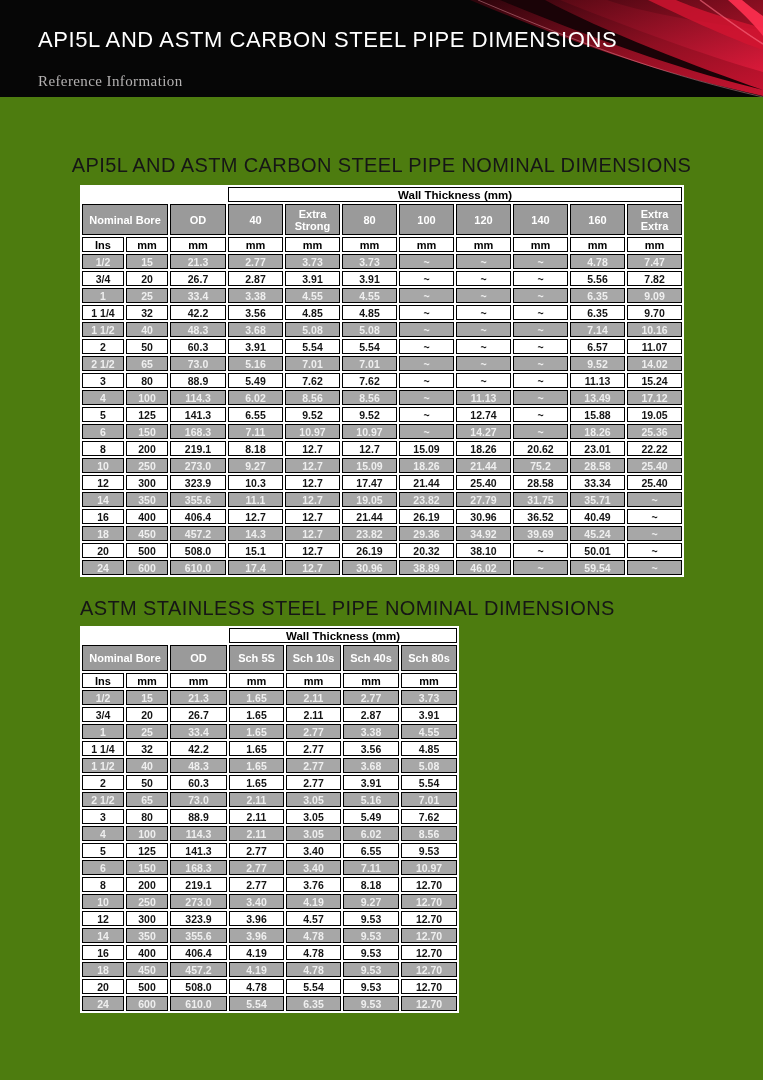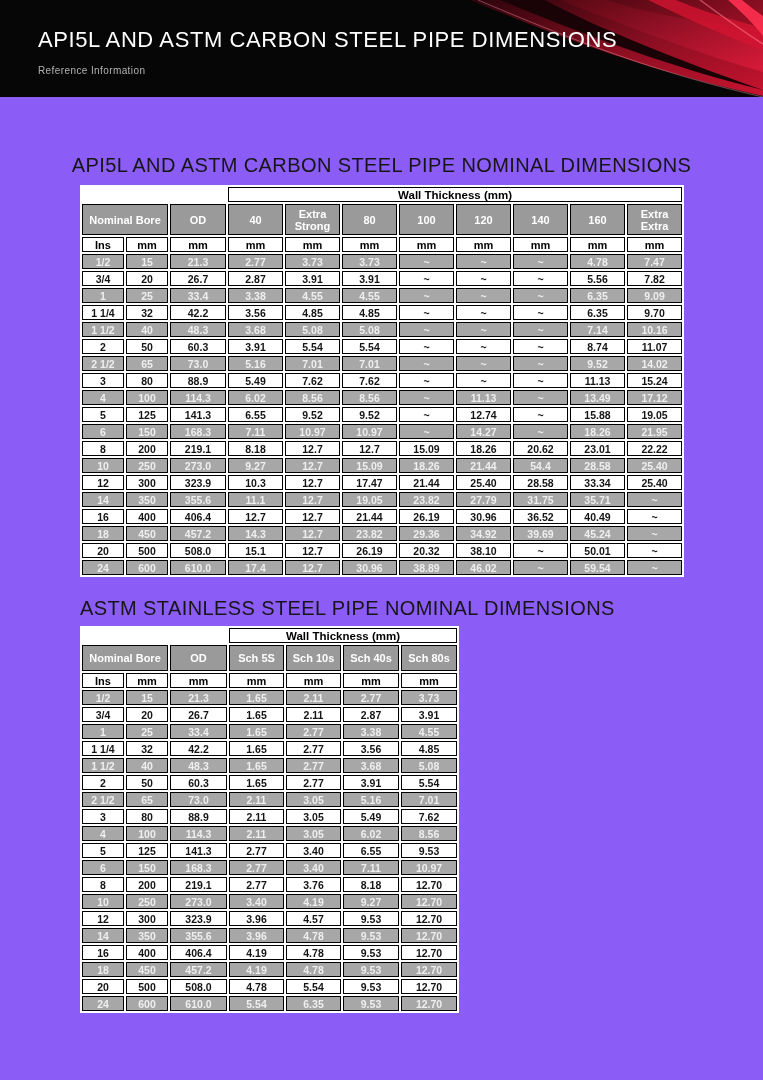--- a/index.html
+++ b/index.html
@@ -3,21 +3,21 @@
 <meta charset="utf-8">
 <style>
   * { margin: 0; padding: 0; box-sizing: border-box; }
   html, body { background: #ffffff; }
   body { font-family: "Liberation Sans", sans-serif; }
 
   #page {
     position: relative;
     width: 763px;
     height: 1080px;
-    background: #8b5cf6;
+    background: #4d7c0f;
     overflow: hidden;
   }
 
   
   .banner {
     position: absolute;
     top: 0; left: 0;
     width: 763px; height: 97px;
     background: #060606;
     overflow: hidden;
@@ -30,24 +30,25 @@
   }
   .banner-title {
     color: #ffffff;
     font-size: 22px;
     font-weight: normal;
     letter-spacing: 0.6px;
     white-space: nowrap;
   }
   .banner-subtitle {
     color: #b4b2b2;
-    font-size: 10px;
+    font-size: 15px;
     font-weight: normal;
     letter-spacing: 0.4px;
-    margin-top: 12px;
+    margin-top: 20px;
+    font-family: Liberation Serif, serif;
   }
 
   
   .tbl-title {
     position: absolute;
     color: #161616;
     font-size: 20px;
     font-weight: normal;
     letter-spacing: 0.4px;
     white-space: nowrap;
@@ -257,21 +258,21 @@
         <tr>
           <td>2</td>
           <td>50</td>
           <td>60.3</td>
           <td>3.91</td>
           <td>5.54</td>
           <td>5.54</td>
           <td>~</td>
           <td>~</td>
           <td>~</td>
-          <td>8.74</td>
+          <td>6.57</td>
           <td>11.07</td>
         </tr>
         <tr class="zr">
           <td>2 1/2</td>
           <td>65</td>
           <td>73.0</td>
           <td>5.16</td>
           <td>7.01</td>
           <td>7.01</td>
           <td>~</td>
@@ -323,21 +324,21 @@
           <td>6</td>
           <td>150</td>
           <td>168.3</td>
           <td>7.11</td>
           <td>10.97</td>
           <td>10.97</td>
           <td>~</td>
           <td>14.27</td>
           <td>~</td>
           <td>18.26</td>
-          <td>21.95</td>
+          <td>25.36</td>
         </tr>
         <tr>
           <td>8</td>
           <td>200</td>
           <td>219.1</td>
           <td>8.18</td>
           <td>12.7</td>
           <td>12.7</td>
           <td>15.09</td>
           <td>18.26</td>
@@ -347,21 +348,21 @@
         </tr>
         <tr class="zr">
           <td>10</td>
           <td>250</td>
           <td>273.0</td>
           <td>9.27</td>
           <td>12.7</td>
           <td>15.09</td>
           <td>18.26</td>
           <td>21.44</td>
-          <td>54.4</td>
+          <td>75.2</td>
           <td>28.58</td>
           <td>25.40</td>
         </tr>
         <tr>
           <td>12</td>
           <td>300</td>
           <td>323.9</td>
           <td>10.3</td>
           <td>12.7</td>
           <td>17.47</td>

